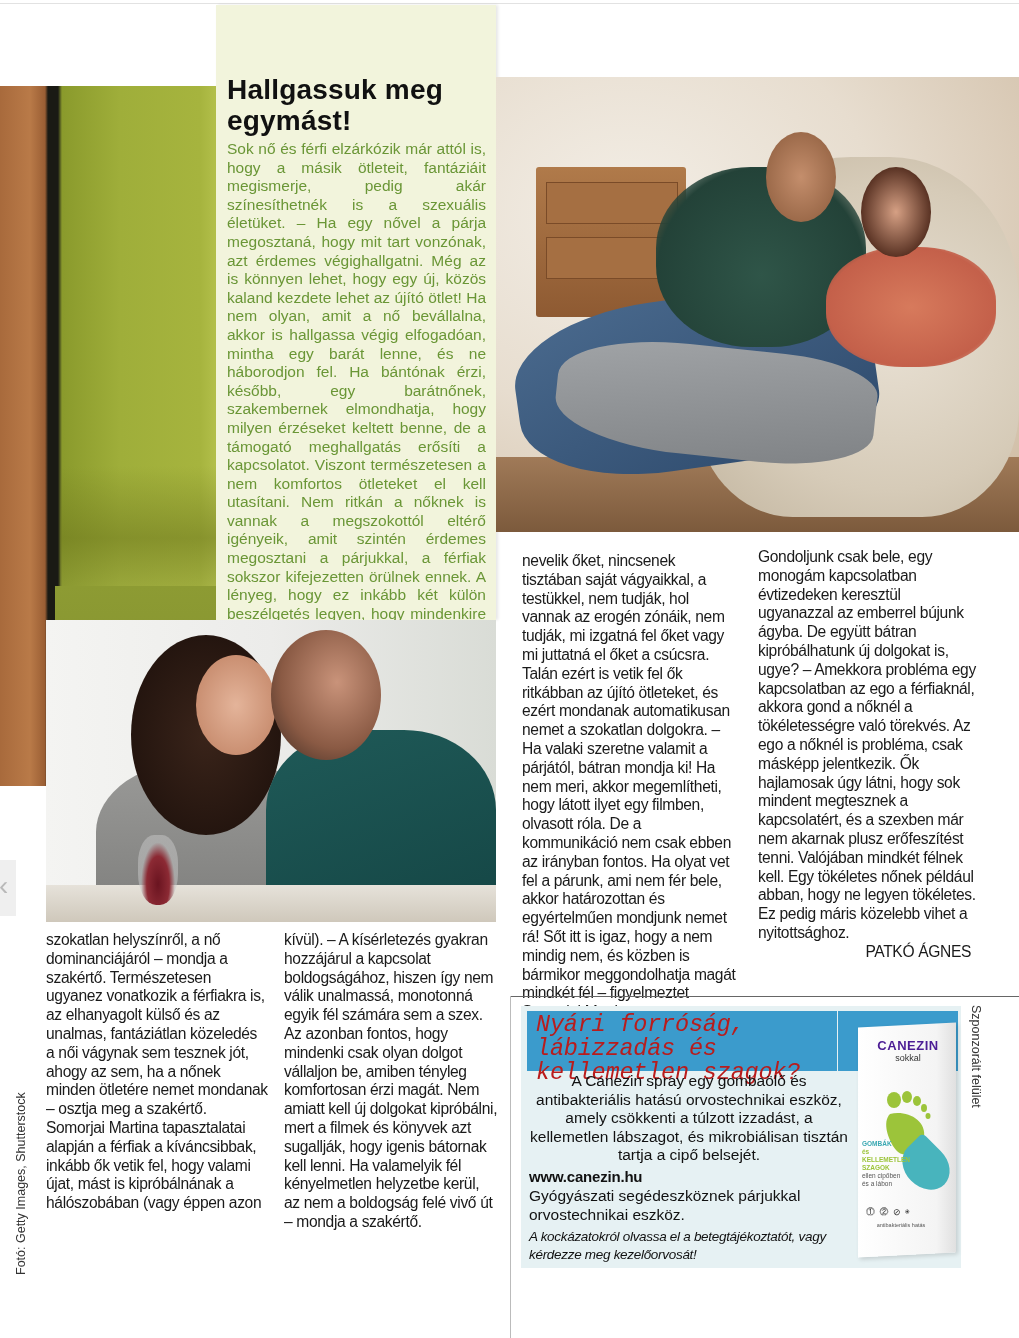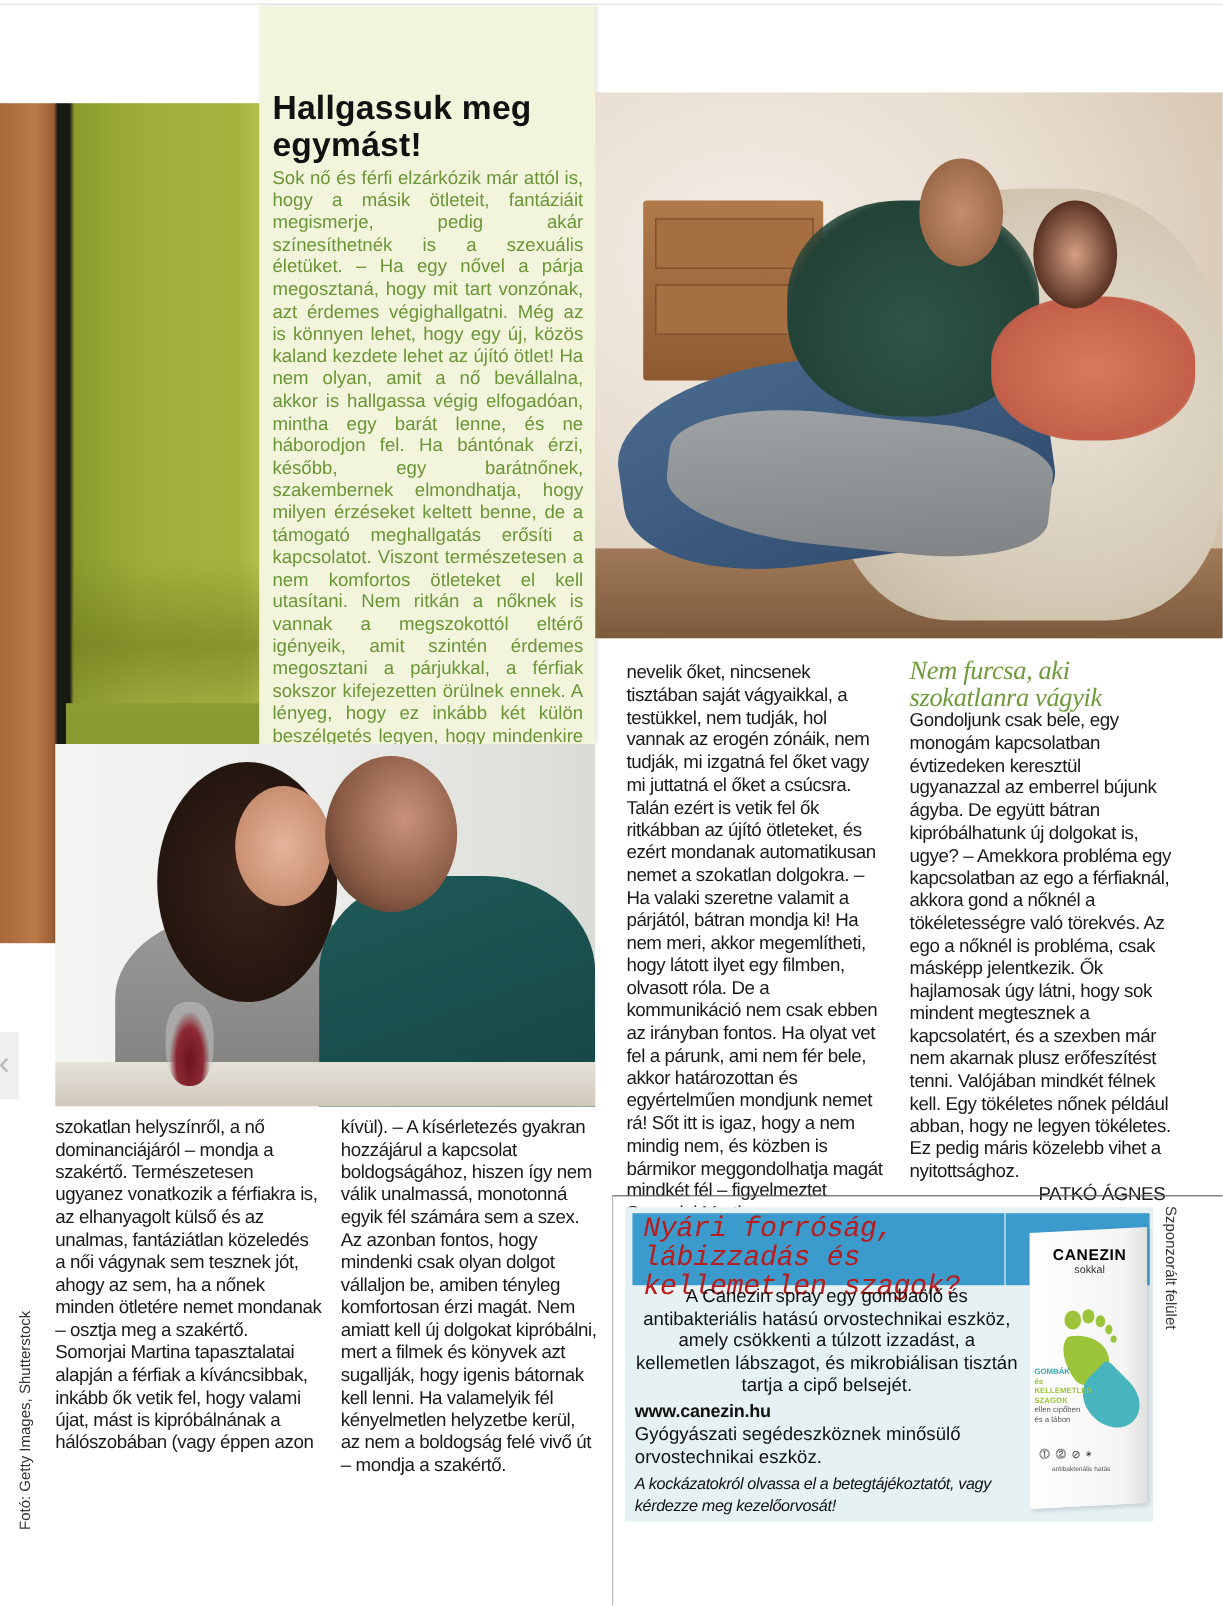--- a/index.html
+++ b/index.html
@@ -67,21 +67,21 @@
   .ad-title-bar { left:527px; top:1011px; width:310px; height:60px; background:#3b9bcc; }
   .ad-title { left:536px; top:1013px; width:310px; font-style:italic; font-size:23.5px; line-height:24px; color:#b91c1c; letter-spacing:-0.2px;font-family:Liberation Mono, monospace; }
   .ad-blue-strip { left:838px; top:1011px; width:120px; height:60px; background:#3b9bcc; }
   .ad-body { left:529px; top:1072px; width:320px; font-size:15.5px; line-height:18.5px; color:#111;text-align:center; }
   .ad-url { left:529px; top:1168px; font-family:"Liberation Sans Narrow", "Liberation Sans", sans-serif; font-weight:bold; font-size:15px; color:#111; letter-spacing:-0.2px; }
   .ad-note { left:529px; top:1187px; width:320px; font-size:15.5px; line-height:18.5px; color:#111; }
   .ad-disclaimer { left:529px; top:1228px; width:320px; font-style:italic; font-size:13.5px; line-height:18px; color:#111; letter-spacing:-0.3px; }
 
   
   .product { left:858px; top:1025px; width:98px; height:230px; background:linear-gradient(90deg,#ffffff 0%,#f4f4f4 80%,#e0e0e0 100%); box-shadow: 2px 2px 4px rgba(0,0,0,0.15); transform:skewY(-3deg); }
-  .product-name { left:864px; top:1038px; width:88px; text-align:center; font-weight:bold; font-size:13px; color:#000000; letter-spacing:0.5px; }
+  .product-name { left:864px; top:1038px; width:88px; text-align:center; font-weight:bold; font-size:13px; color:#4c1d95; letter-spacing:0.5px; }
   .product-sub { left:864px; top:1053px; width:88px; text-align:center; font-size:9px; color:#333; }
   .foot { left:882px; top:1090px; width:50px; height:70px; }
   .drop { left:905px; top:1140px; width:42px; height:52px; background:#48b4bd; border-radius:50% 10% 50% 50%; transform:rotate(-45deg); }
   .product-lines { left:862px; top:1140px; width:46px; font-size:6.5px; line-height:8px; color:#555; }
   .product-lines .g1 { color:#3aa8b2; font-weight:bold; }
   .product-lines .g2 { color:#9cc43a; font-weight:bold; }
   .product-icons { left:866px; top:1207px; width:70px; font-size:9px; color:#333; letter-spacing:1px; }
   .product-foot { left:866px; top:1222px; width:70px; font-size:5.5px; color:#555; text-align:center; }
 
   .sponsored { left:983px; top:1005px; font-size:12.5px; color:#333; transform:rotate(90deg); transform-origin:left top; white-space:nowrap; }
@@ -130,21 +130,20 @@
 
 <div class="abs nav-arrow">
   <span>‹</span>
 </div>
 
 <div class="abs col col3">
   <p>nevelik őket, nincsenek tisztában saját vágyaikkal, a testükkel, nem tudják, hol vannak az erogén zónáik, nem tudják, mi izgatná fel őket vagy mi juttatná el őket a csúcsra. Talán ezért is vetik fel ők ritkábban az újító ötleteket, és ezért mondanak automatikusan nemet a szokatlan dolgokra. – Ha valaki szeretne valamit a párjától, bátran mondja ki! Ha nem meri, akkor megemlítheti, hogy látott ilyet egy filmben, olvasott róla. De a kommunikáció nem csak ebben az irányban fontos. Ha olyat vet fel a párunk, ami nem fér bele, akkor határozottan és egyértelműen mondjunk nemet rá! Sőt itt is igaz, hogy a nem mindig nem, és közben is bármikor meggondolhatja magát mindkét fél – figyelmeztet Somorjai Martina.</p>
 </div>
 
 <div class="abs col col4">
-  <p class="subhead">Nem furcsa, aki szokatlanra vágyik</p>
   <p>Gondoljunk csak bele, egy monogám kapcsolatban évtizedeken keresztül ugyanazzal az emberrel bújunk ágyba. De együtt bátran kipróbálhatunk új dolgokat is, ugye? – Amekkora probléma egy kapcsolatban az ego a férfiaknál, akkora gond a nőknél a tökéletességre való törekvés. Az ego a nőknél is probléma, csak másképp jelentkezik. Ők hajlamosak úgy látni, hogy sok mindent megtesznek a kapcsolatért, és a szexben már nem akarnak plusz erőfeszítést tenni. Valójában mindkét félnek kell. Egy tökéletes nőnek például abban, hogy ne legyen tökéletes. Ez pedig máris közelebb vihet a nyitottsághoz.</p>
   <p class="author">PATKÓ ÁGNES</p>
 </div>
 
 <div class="abs col col1">
   <p>szokatlan helyszínről, a nő dominanciájáról – mondja a szakértő. Természetesen ugyanez vonatkozik a férfiakra is, az elhanyagolt külső és az unalmas, fantáziátlan közeledés a női vágynak sem tesznek jót, ahogy az sem, ha a nőnek minden ötletére nemet mondanak – osztja meg a szakértő.</p>
   <p>Somorjai Martina tapasztalatai alapján a férfiak a kíváncsibbak, inkább ők vetik fel, hogy valami újat, mást is kipróbálnának a hálószobában (vagy éppen azon</p>
 </div>
 
 <div class="abs col col2">
@@ -154,21 +153,21 @@
 <div class="abs photo-credit">Fotó: Getty Images, Shutterstock</div>
 
 <div class="abs ad-border"></div>
 <div class="abs ad-vline"></div>
 <div class="abs ad-box"></div>
 <div class="abs ad-title-bar"></div>
 <div class="abs ad-blue-strip"></div>
 <div class="abs ad-title">Nyári forróság, lábizzadás és kellemetlen szagok?</div>
 <div class="abs ad-body">A Canezin spray egy gombaölő és antibakteriális hatású orvostechnikai eszköz, amely csökkenti a túlzott izzadást, a kellemetlen lábszagot, és mikrobiálisan tisztán tartja a cipő belsejét.</div>
 <div class="abs ad-url">www.canezin.hu</div>
-<div class="abs ad-note">Gyógyászati segédeszköznek minősülő orvostechnikai eszköz.</div>
+<div class="abs ad-note">Gyógyászati segédeszköznek párjukkal orvostechnikai eszköz.</div>
 <div class="abs ad-disclaimer">A kockázatokról olvassa el a betegtájékoztatót, vagy kérdezze meg kezelőorvosát!</div>
 
 <div class="abs product"></div>
 <div class="abs product-name">CANEZIN</div>
 <div class="abs product-sub">sokkal</div>
 <svg class="abs foot" viewBox="0 0 50 70">
   <ellipse cx="12" cy="10" rx="7" ry="8" fill="#9cc43a"></ellipse>
   <ellipse cx="25" cy="7" rx="5" ry="6" fill="#9cc43a"></ellipse>
   <ellipse cx="35" cy="11" rx="4" ry="5" fill="#9cc43a"></ellipse>
   <ellipse cx="42" cy="18" rx="3" ry="4" fill="#9cc43a"></ellipse>

